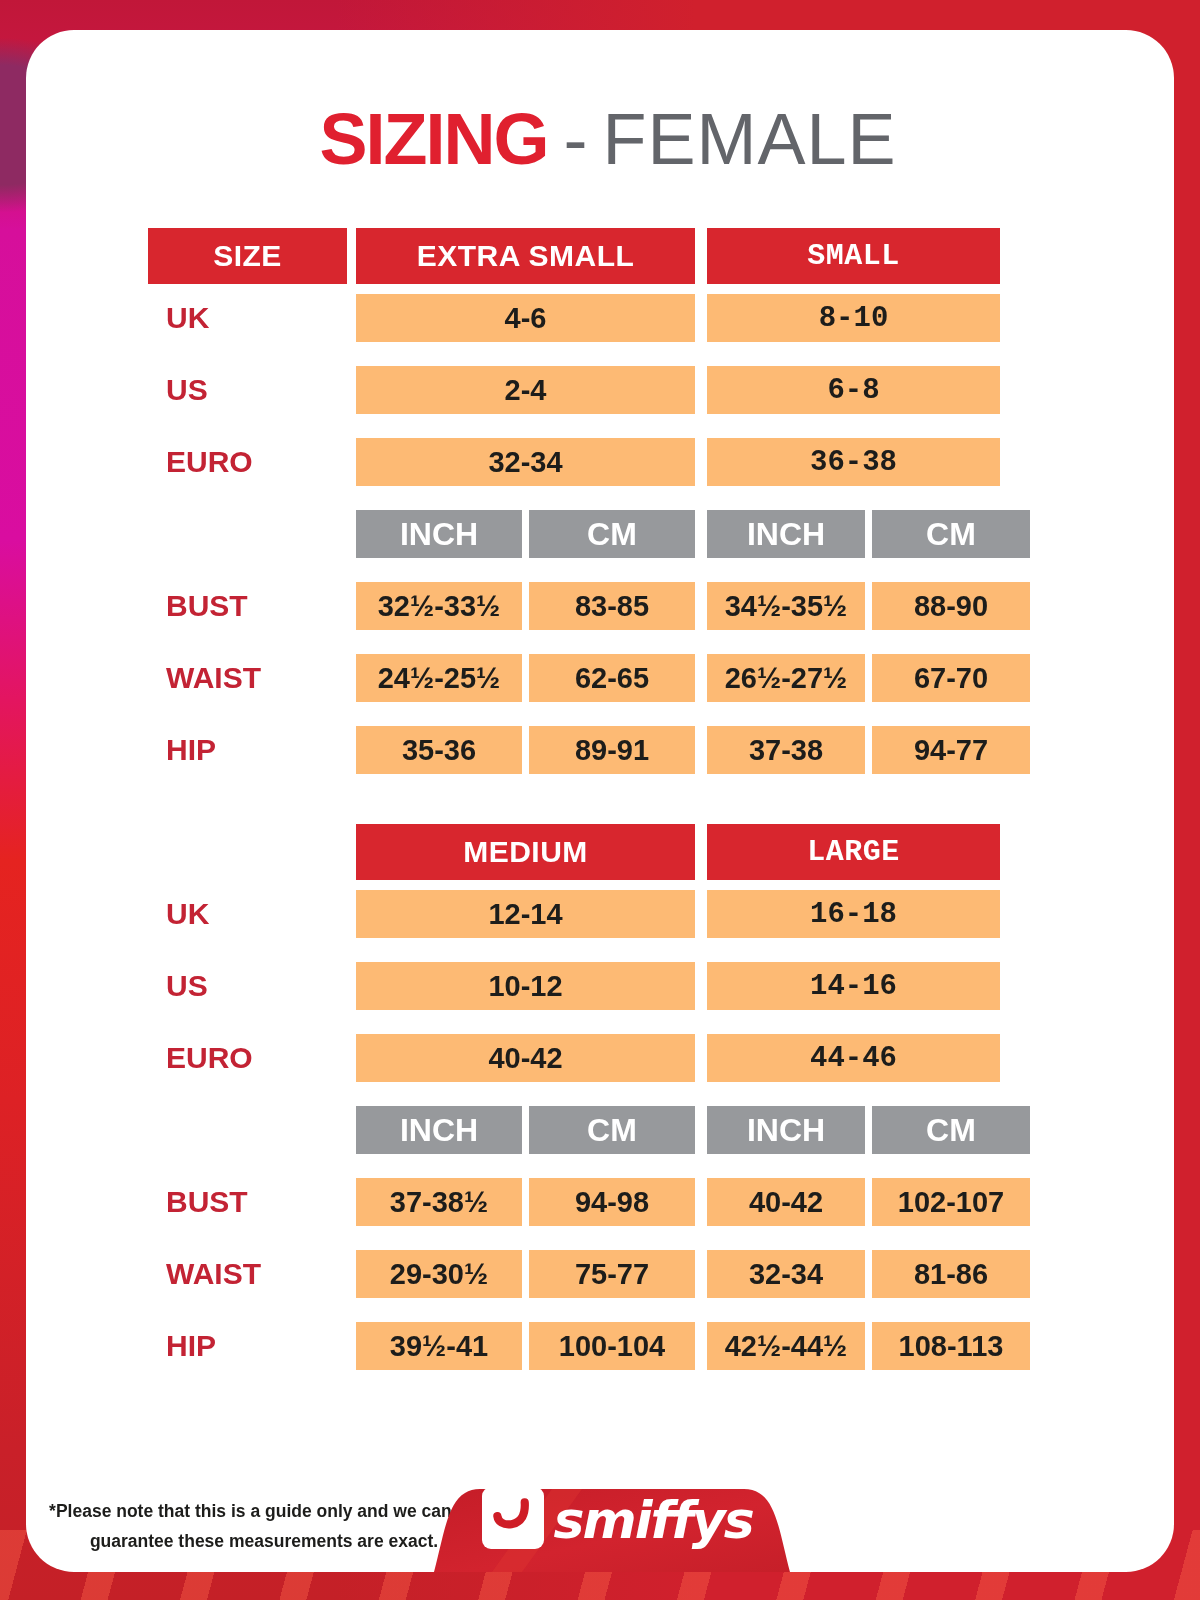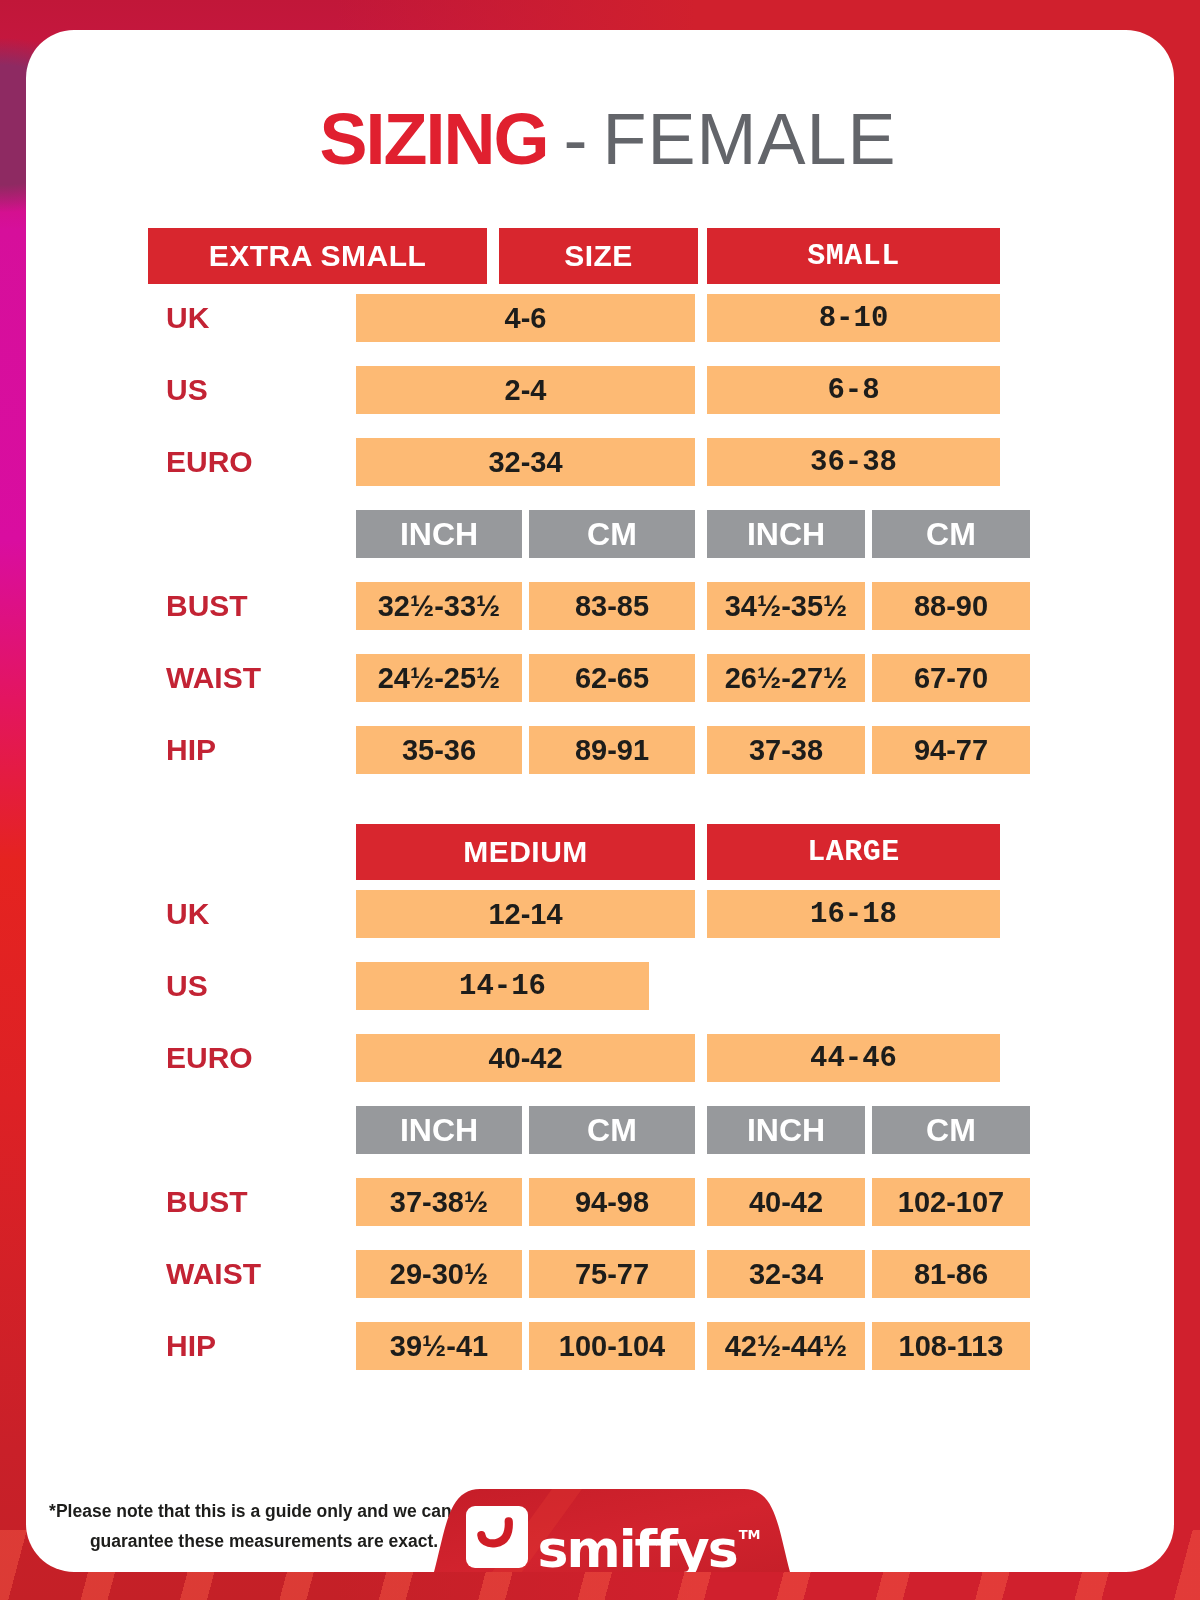--- a/index.html
+++ b/index.html
@@ -60,22 +60,22 @@
   
   .note{
     position:absolute;left:12px;top:1466px;width:452px;
     text-align:center;font-size:17.5px;line-height:30px;
     font-weight:bold;color:#1d1d1b;
   }
   
   .tab{position:absolute;left:406px;top:1457px;width:360px;height:85px;}
   .tab svg.shape{position:absolute;left:0;top:0;}
   .logo-row{
-    position:absolute;left:0;top:0;width:100%;height:100%;
-    display:flex;align-items:flex-end;justify-content:center;padding-bottom:4px;box-sizing:border-box;
+    position:absolute;left:16px;top:0;width:100%;height:100%;
+    display:flex;justify-content:center;padding-bottom:4px;box-sizing:border-box;font-style:italic;
   }
   .logo-mark{
     width:62px;height:62px;background:#ffffff;border-radius:9px;
     margin-right:10px;display:flex;align-items:center;justify-content:center;
   }
   .logo-text{
     font-family:"DejaVu Sans",sans-serif;font-weight:bold;color:#ffffff;
     font-size:52px;line-height:52px;letter-spacing:-2px;position:relative;top:7px;
   }
   .logo-tm{
@@ -87,22 +87,22 @@
 <body>
 
 <div class="bg"></div>
 
 <div class="card">
 
   <h1 class="title"><span class="t-red">SIZING</span><span class="t-sep">-</span><span class="t-gray">FEMALE</span></h1>
 
   <div class="table t1">
     <div class="row hdr-row">
+      <div class="cell c-label red-hdr" style="justify-content:center;padding-left:0;">SIZE</div>
       <div class="cell c-v1 red-hdr">EXTRA SMALL</div>
-      <div class="cell c-label red-hdr" style="justify-content:center;padding-left:0;">SIZE</div>
       <div class="cell c-v2 red-hdr">SMALL</div>
     </div>
 
     <div class="row">
       <div class="cell c-label row-label">UK</div>
       <div class="cell c-v1 gray">4-6</div>
       <div class="cell c-v2 gray">8-10</div>
     </div>
     <div class="row">
       <div class="cell c-label row-label">US</div>
@@ -153,20 +153,21 @@
       <div class="cell c-v2 red-hdr">LARGE</div>
     </div>
 
     <div class="row">
       <div class="cell c-label row-label">UK</div>
       <div class="cell c-v1 gray">12-14</div>
       <div class="cell c-v2 gray">16-18</div>
     </div>
     <div class="row">
       <div class="cell c-label row-label">US</div>
+      <div class="cell c-v1 gray">10-12</div>
       <div class="cell c-v2 gray">14-16</div>
     </div>
     <div class="row">
       <div class="cell c-label row-label">EURO</div>
       <div class="cell c-v1 gray">40-42</div>
       <div class="cell c-v2 gray">44-46</div>
     </div>
 
     <div class="row">
       <div class="cell c-label spacer"></div>

